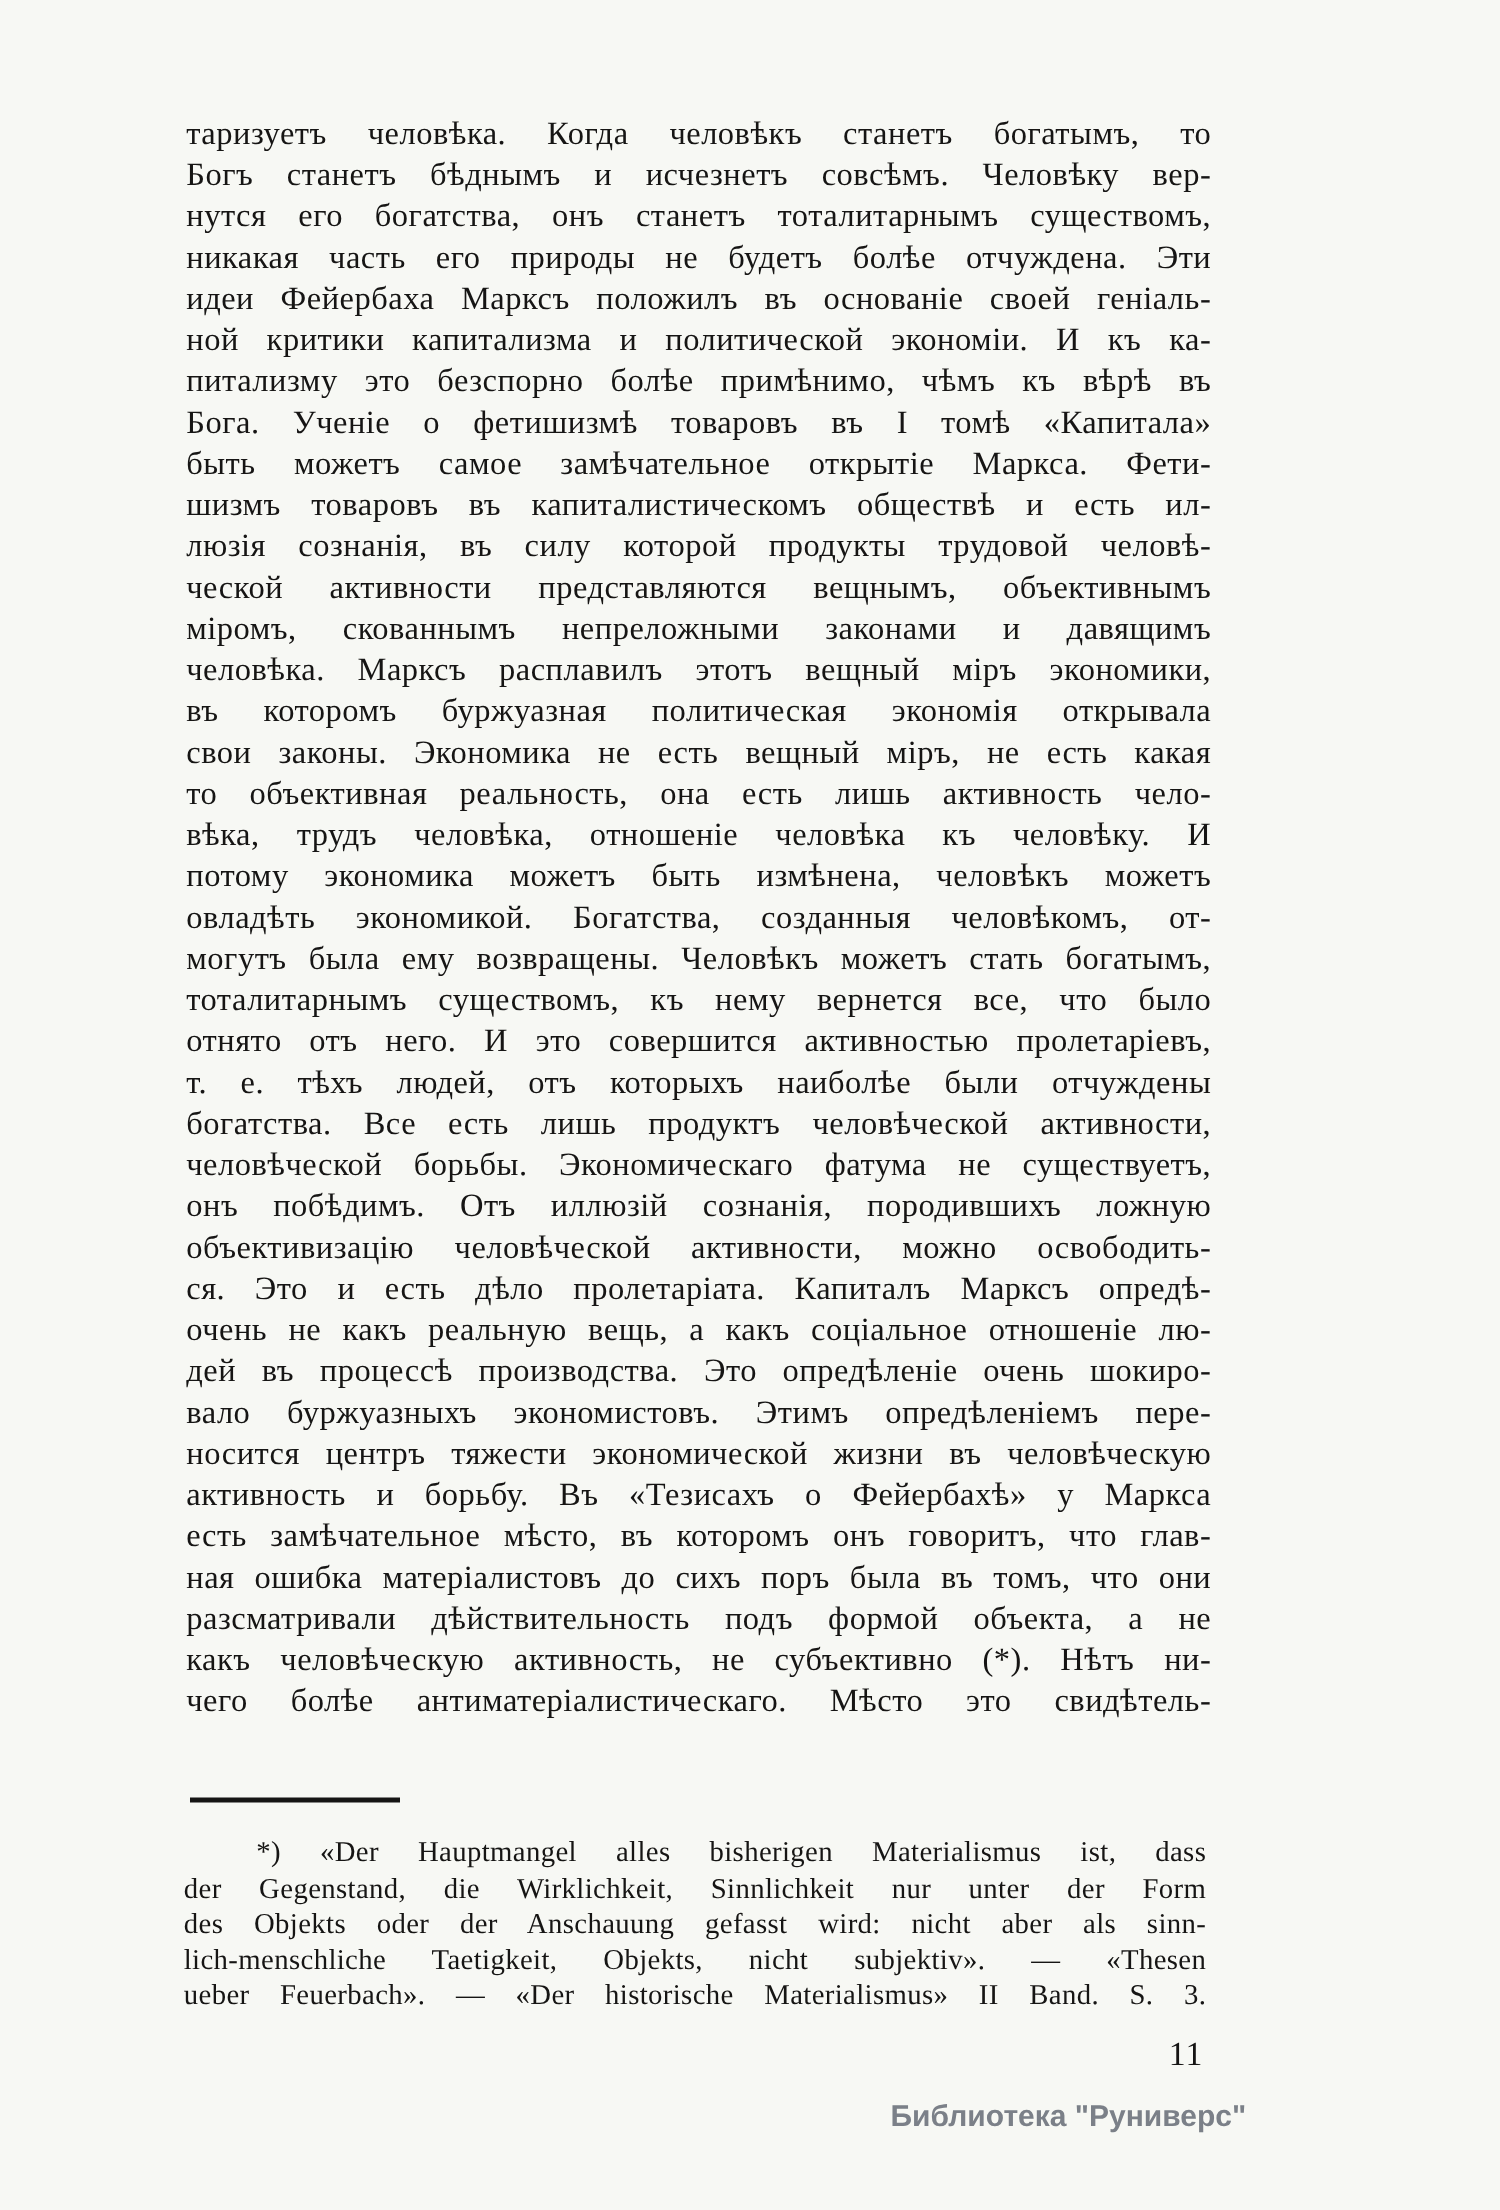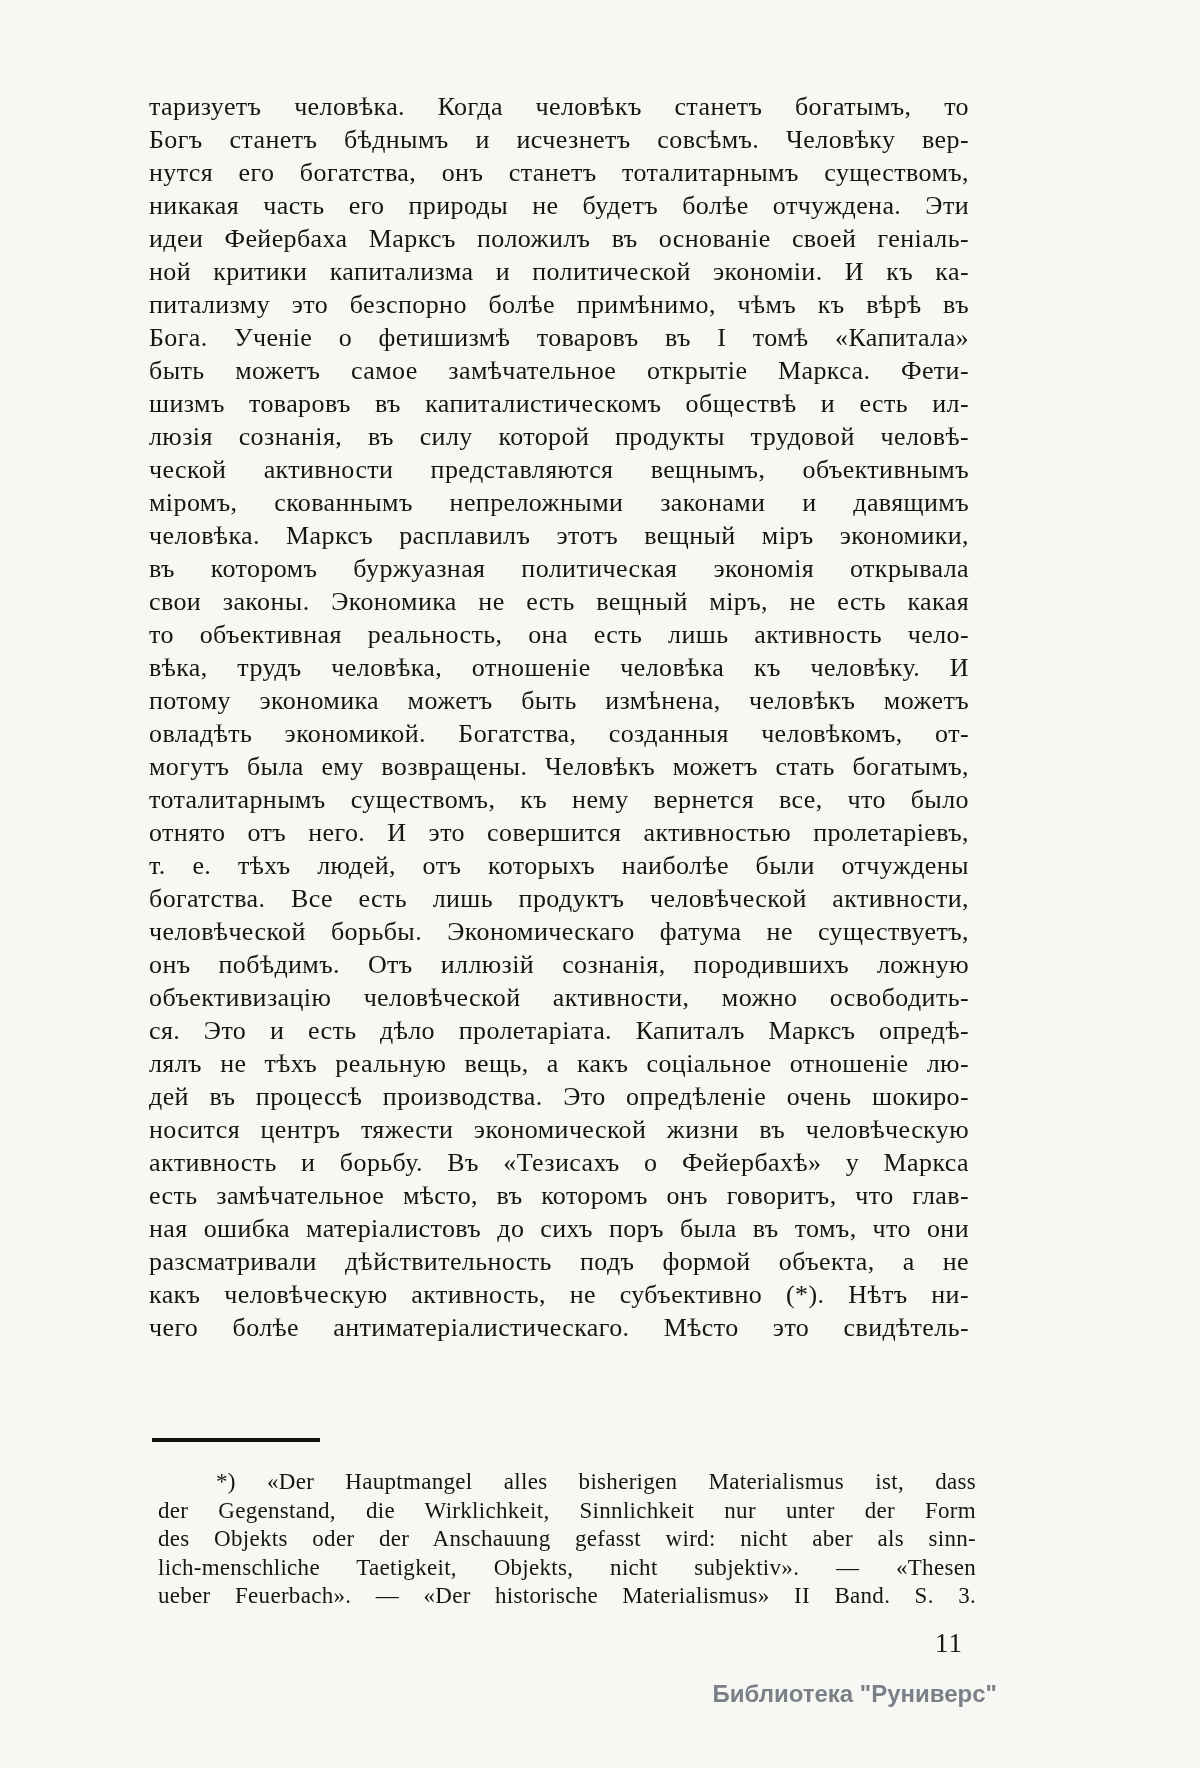--- a/index.html
+++ b/index.html
@@ -39,21 +39,21 @@
   .footnote-rule {
     position: absolute;
     left: 125px;
     top: 1438px;
     width: 168px;
     height: 4px;
     background: var(--ink);
   }
   .footnote {
     position: absolute;
-    left: 131px;
+    left: 120px;
     top: 1468px;
     width: 818px;
   }
   .footnote-line {
     font-size: 23px;
     line-height: 28.5px;
     letter-spacing: 0.3px;
     white-space: nowrap;
     text-align: justify;
     text-align-last: justify;
@@ -107,22 +107,23 @@
       <div class="body-line">овладѣть экономикой. Богатства, созданныя человѣкомъ, от-</div>
       <div class="body-line">могутъ была ему возвращены. Человѣкъ можетъ стать богатымъ,</div>
       <div class="body-line">тоталитарнымъ существомъ, къ нему вернется все, что было</div>
       <div class="body-line">отнято отъ него. И это совершится активностью пролетаріевъ,</div>
       <div class="body-line">т. е. тѣхъ людей, отъ которыхъ наиболѣе были отчуждены</div>
       <div class="body-line">богатства. Все есть лишь продуктъ человѣческой активности,</div>
       <div class="body-line">человѣческой борьбы. Экономическаго фатума не существуетъ,</div>
       <div class="body-line">онъ побѣдимъ. Отъ иллюзій сознанія, породившихъ ложную</div>
       <div class="body-line">объективизацію человѣческой активности, можно освободить-</div>
       <div class="body-line">ся. Это и есть дѣло пролетаріата. Капиталъ Марксъ опредѣ-</div>
-      <div class="body-line">лялъ не тѣхъ реальную вещь, а какъ соціальное отношеніе лю-</div>
+      <div class="body-line">очень не какъ реальную вещь, а какъ соціальное отношеніе лю-</div>
       <div class="body-line">дей въ процессѣ производства. Это опредѣленіе очень шокиро-</div>
+      <div class="body-line">вало буржуазныхъ экономистовъ. Этимъ опредѣленіемъ пере-</div>
       <div class="body-line">носится центръ тяжести экономической жизни въ человѣческую</div>
       <div class="body-line">активность и борьбу. Въ «Тезисахъ о Фейербахѣ» у Маркса</div>
       <div class="body-line">есть замѣчательное мѣсто, въ которомъ онъ говоритъ, что глав-</div>
       <div class="body-line">ная ошибка матеріалистовъ до сихъ поръ была въ томъ, что они</div>
       <div class="body-line">разсматривали дѣйствительность подъ формой объекта, а не</div>
       <div class="body-line">какъ человѣческую активность, не субъективно (*). Нѣтъ ни-</div>
       <div class="body-line">чего болѣе антиматеріалистическаго. Мѣсто это свидѣтель-</div>
     </div>
 
   <div class="footnote-rule"></div>

